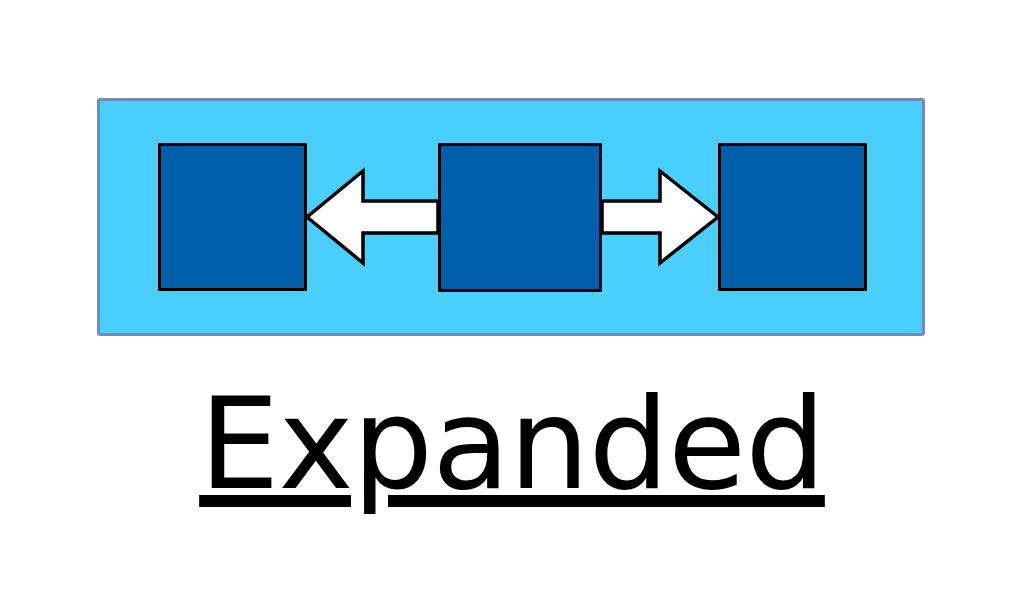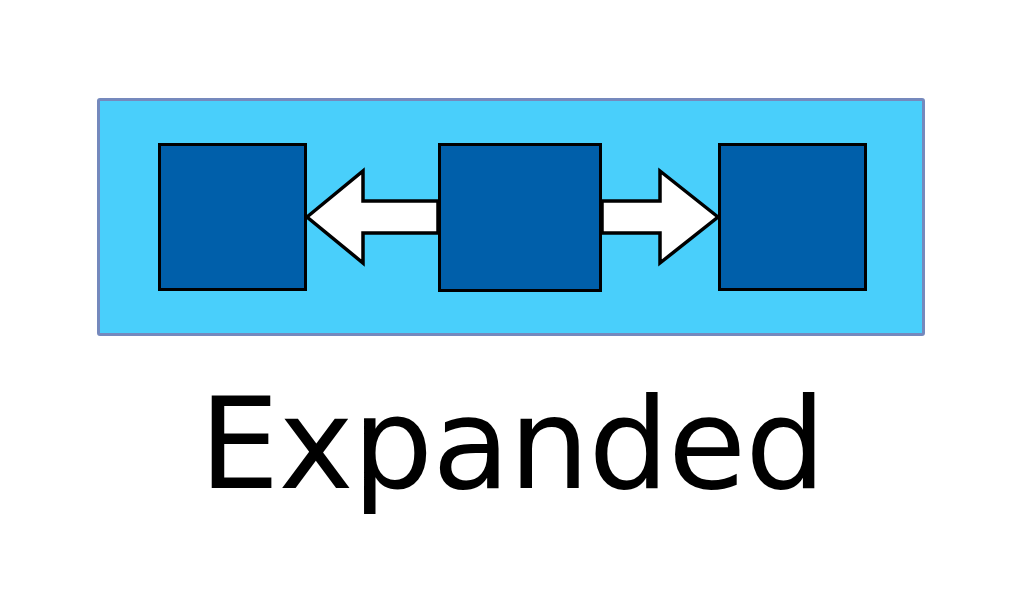--- a/index.html
+++ b/index.html
@@ -78,14 +78,14 @@
     <div class="node node-center" style="background-color: rgb(0, 95, 170); border-color: rgb(0, 0, 0);"></div>
 
     <div class="node node-right" style="background-color: rgb(0, 95, 170); border-color: rgb(0, 0, 0);"></div>
 
     <svg class="arrows-layer" viewBox="0 0 822 232" aria-hidden="true">
       <polygon class="arrow" points="207,116 263,70 263,100 338,100 338,132 263,132 263,162" style="fill: rgb(255, 255, 255); stroke: rgb(0, 0, 0);"></polygon>
       <polygon class="arrow" points="618,116 560,70 560,100 502,100 502,132 560,132 560,162" style="fill: rgb(255, 255, 255); stroke: rgb(0, 0, 0);"></polygon>
     </svg>
   </div>
 
-  <div class="caption" style="color: rgb(0, 0, 0);">Expanded</div>
+  <div class="caption" style="color: rgb(0, 0, 0); text-decoration: underline;">Expanded</div>
 </div>
 
 </body></html>

